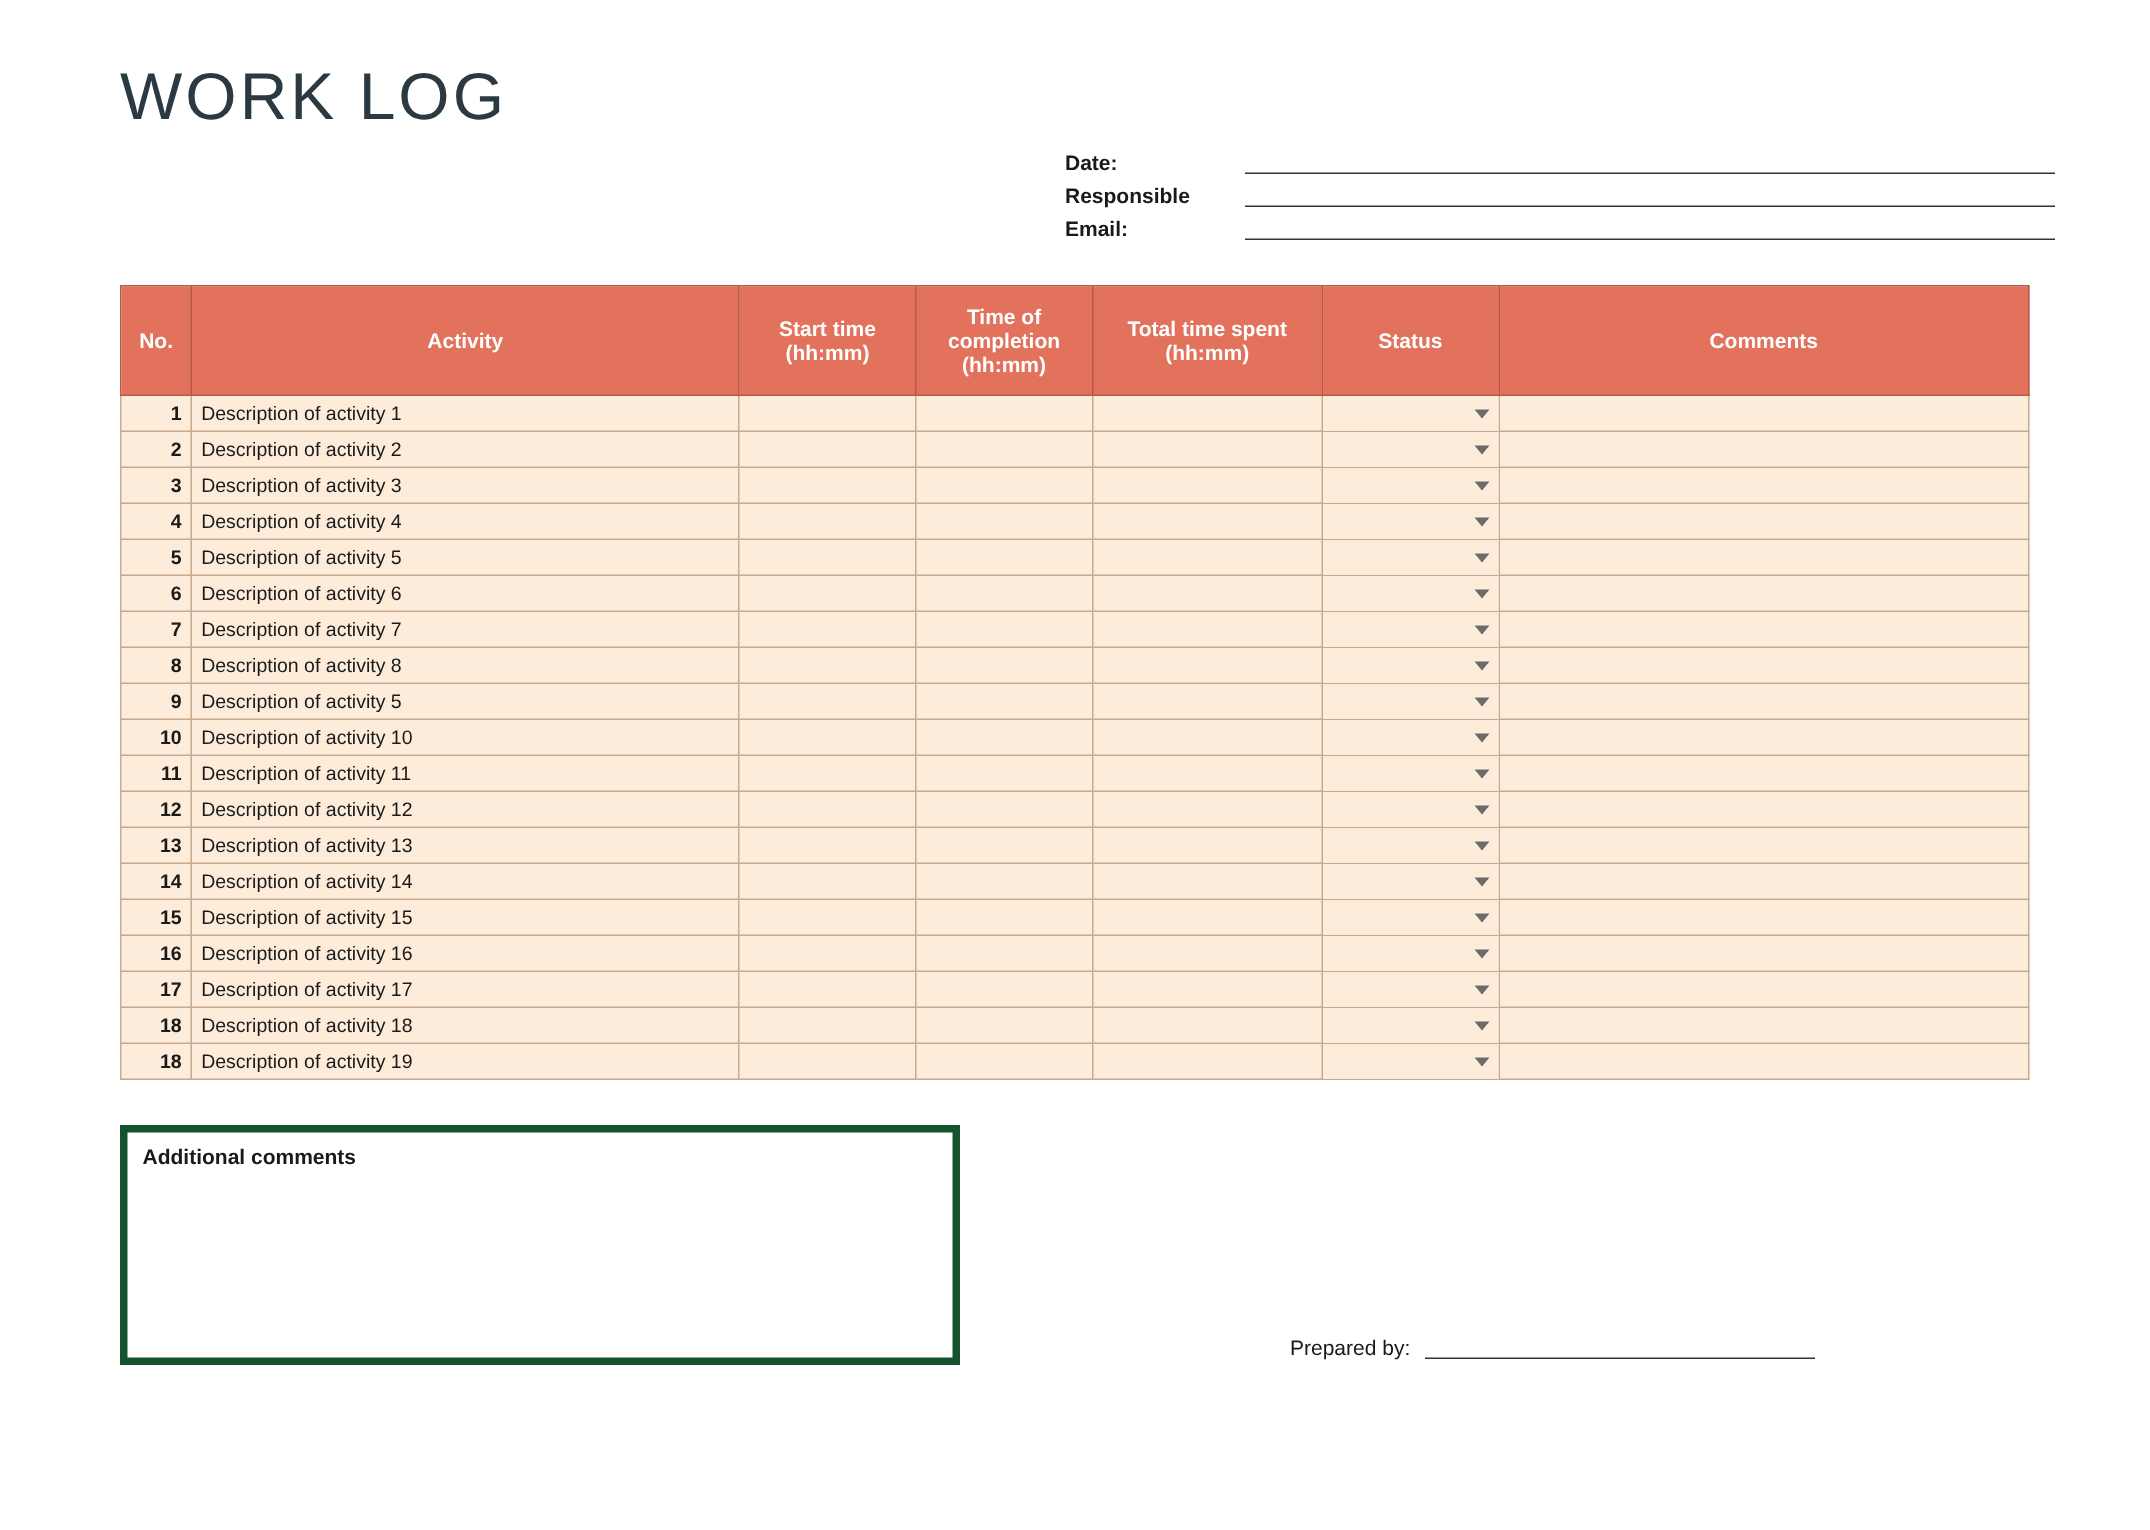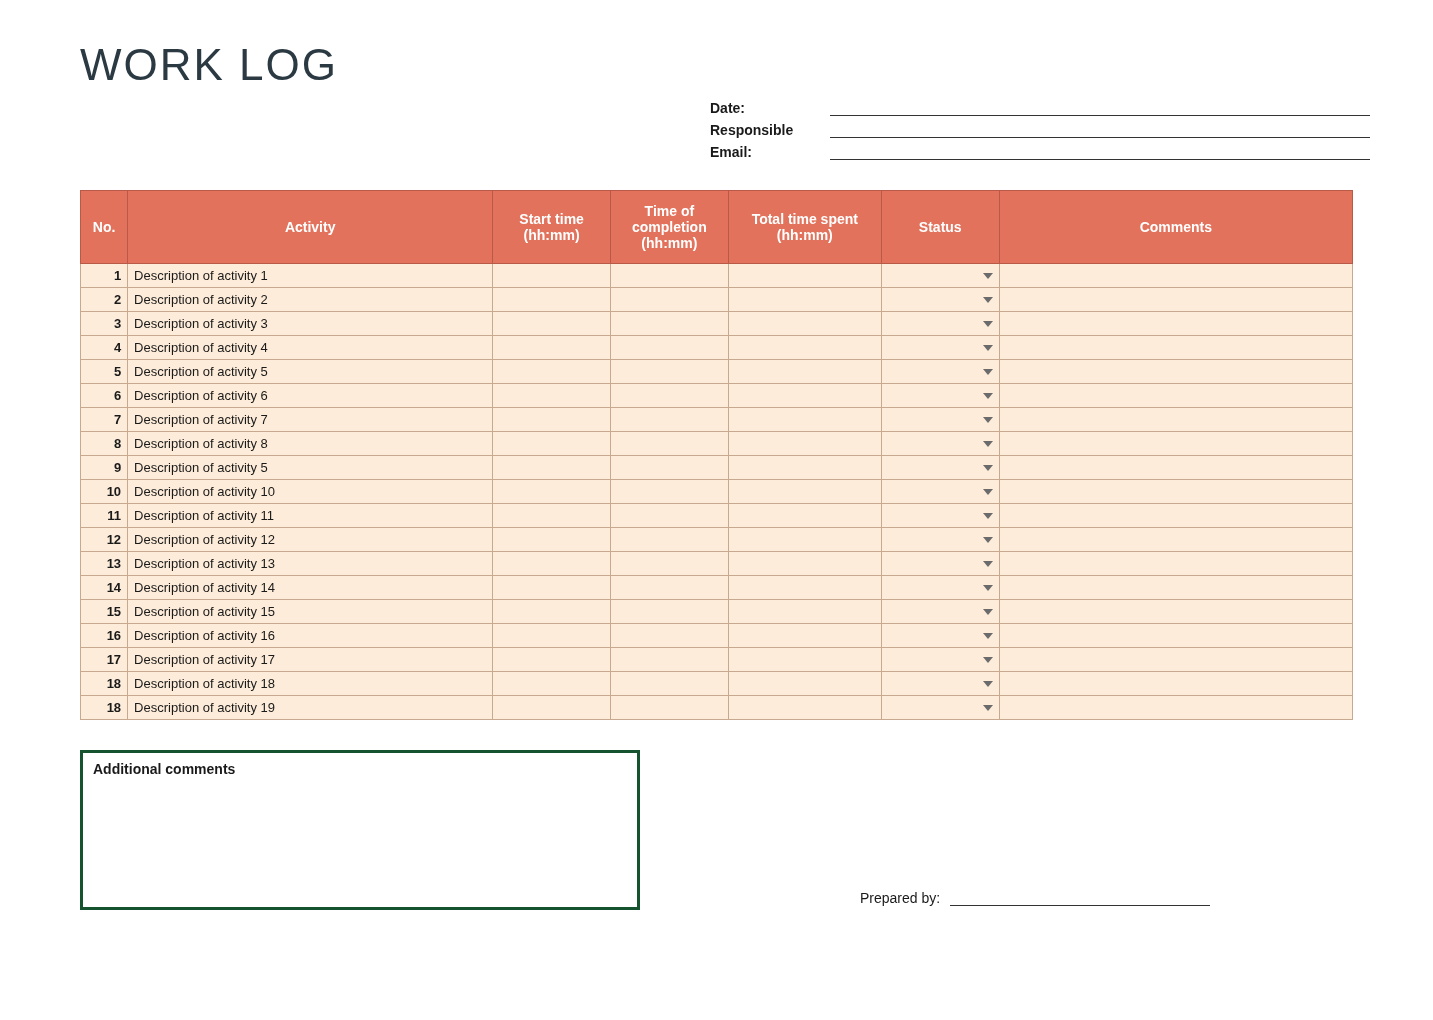--- a/index.html
+++ b/index.html
@@ -86,21 +86,21 @@
   col.c-start { width: 100px; }
   col.c-end   { width: 100px; }
   col.c-total { width: 130px; }
   col.c-stat  { width: 100px; }
   col.c-comm  { width: 300px; }
 
   .additional {
     margin-top: 30px;
     width: 560px;
     height: 160px;
-    border: 3px solid #14532d;
+    border: 5px solid #14532d;
     padding: 8px 10px;
     font-size: 14px;
     font-weight: 600;
   }
   .prepared {
     margin-top: -20px;
     margin-left: 780px;
     display: flex;
     align-items: flex-end;
     font-size: 14px;

